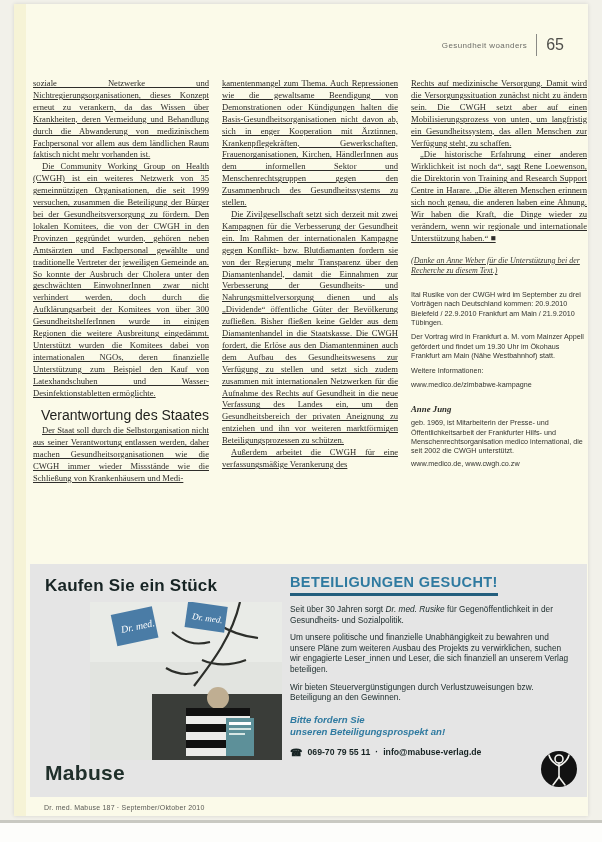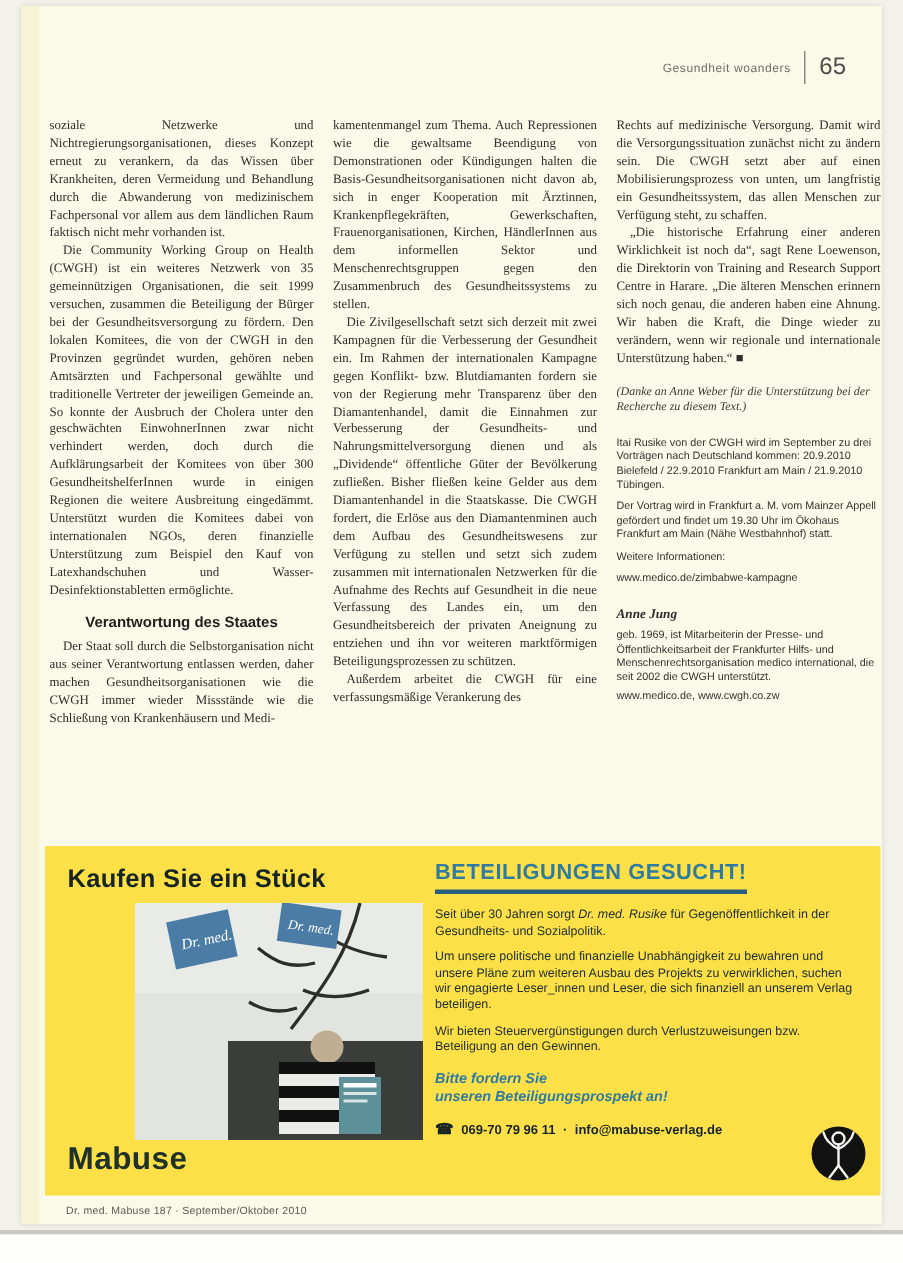--- a/index.html
+++ b/index.html
@@ -12,35 +12,35 @@
 
   
   .hdr{position:absolute;top:30px;right:24px;display:flex;align-items:center;gap:9px;}
   .hdr .sec{font-size:8px;color:#6d6d68;letter-spacing:.4px;}
   .hdr .vrule{width:1px;height:22px;background:#8a8a85;}
   .hdr .pno{font-size:16px;color:#4e4e4a;}
 
   
   .columns{position:absolute;left:19px;top:74px;width:554px;display:flex;gap:13px;}
   .col{width:176px;font-family:"Liberation Serif",serif;font-size:8.6px;line-height:11.9px;color:#2e2d2a;text-align:justify;}
-  .col p{margin:0;}
+  .col p{margin:0;text-decoration:underline;}
   .col p.ind{text-indent:9px;}
-  .col h3{font-family:"Liberation Sans",sans-serif;font-size:10px;font-weight:bold;color:#1f1f1c;margin:11px 0 3px;text-align:center;}
+  .col h3{font-family:"Liberation Sans",sans-serif;font-size:14px;font-weight:normal;color:#1f1f1c;margin:11px 0 3px;text-align:right;}
   .quote{margin-top:0;}
   .thanks{margin-top:11px !important;font-style:italic;font-size:8px;line-height:10.5px;text-align:left;color:#3a3a36;}
   .notes{margin-top:13px;font-family:"Liberation Sans",sans-serif;font-size:7.2px;line-height:9.4px;text-align:left;color:#33332f;}
   .notes .note{margin-bottom:5px;}
   .notes a, .bio a{color:#33332f;text-decoration:none;}
   .bio{margin-top:15px;text-align:left;}
   .bio .bname{font-family:"Liberation Serif",serif;font-style:italic;font-weight:bold;font-size:8.8px;color:#2b2b27;margin-bottom:2px;}
   .bio .btext{font-family:"Liberation Sans",sans-serif;font-size:7.2px;line-height:9.4px;color:#33332f;}
   .bio .blinks{font-family:"Liberation Sans",sans-serif;font-size:7.2px;line-height:9.4px;color:#33332f;margin-top:3px;}
 
   
-  .ad{position:absolute;left:16px;top:560px;width:557px;height:233px;background:#fde047;display:flex;}
+  .ad{position:absolute;left:16px;top:560px;width:557px;height:233px;background:#e5e5e5;display:flex;}
   .ad-left{position:relative;width:252px;flex:0 0 252px;}
   .ad-left .hl{position:absolute;left:15px;top:12px;font-size:17px;font-weight:bold;color:#172424;letter-spacing:.2px;}
   .ad-photo{position:absolute;right:0px;top:38px;width:192px;height:158px;}
   .ad-brand{position:absolute;left:15px;bottom:12px;font-size:21px;font-weight:bold;color:#20302b;letter-spacing:.3px;}
   .ad-right{position:relative;flex:1;padding:9px 14px 4px 8px;color:#203030;}
   .ad-right .bighl{display:inline-block;color:#2f7aa0;font-size:14.5px;font-weight:bold;letter-spacing:.4px;border-bottom:3.5px solid #245f7e;padding-bottom:3px;margin:1px 0 8px;}
   .ad-right p{margin:0 0 7px;font-size:8.3px;line-height:10.6px;}
   .ad-right .cta{color:#2f7aa0;font-weight:bold;font-style:italic;font-size:9.6px;line-height:12.5px;margin-top:11px;margin-bottom:8px;}
   .contact{font-size:8.7px;font-weight:bold;color:#172424;display:flex;align-items:center;gap:5px;}
   .contact .ph-icon{font-size:10px;}
@@ -143,21 +143,21 @@
         <div class="bighl">BETEILIGUNGEN GESUCHT!</div>
         <p><span>Seit über 30 Jahren sorgt </span><i>Dr. med. Rusike</i><span> für Gegenöffentlichkeit in der Gesundheits- und Sozialpolitik.</span></p>
         <p>Um unsere politische und finanzielle Unabhängigkeit zu bewahren und unsere Pläne zum weiteren Ausbau des Projekts zu verwirklichen, suchen wir engagierte Leser_innen und Leser, die sich finanziell an unserem Verlag beteiligen.</p>
         <p>Wir bieten Steuervergünstigungen durch Verlustzuweisungen bzw. Beteiligung an den Gewinnen.</p>
         <div class="cta">
           <div>Bitte fordern Sie</div>
           <div>unseren Beteiligungsprospekt an!</div>
         </div>
         <div class="contact">
           <span class="ph-icon">☎</span>
-          <span>069-70 79 96 11</span>
+          <span>069-70 79 55 11</span>
           <span>·</span>
           <a href="#" style="color:#172424;text-decoration:none;">info@mabuse-verlag.de</a>
         </div>
         <div class="ad-logo">
           <svg width="40" height="44" viewBox="0 0 40 44">
             <circle cx="20" cy="22" r="18" fill="#121212"></circle>
             <g stroke="#f3f3ef" stroke-width="1.6" fill="none" stroke-linecap="round">
               <circle cx="20" cy="12" r="4"></circle>
               <path d="M20,16 L20,30"></path>
               <path d="M20,19 C14,16 11,12 10,8"></path>

